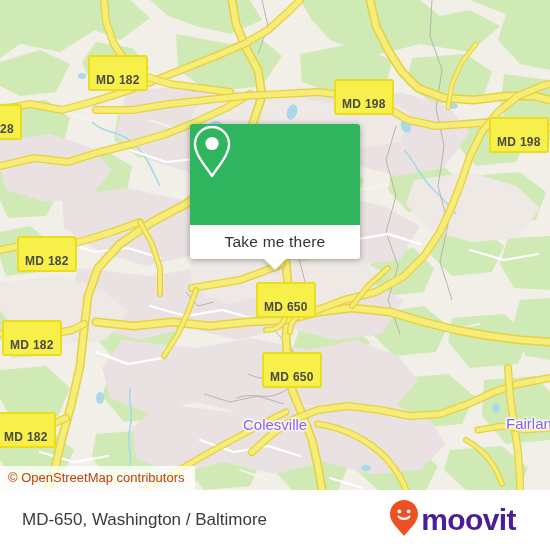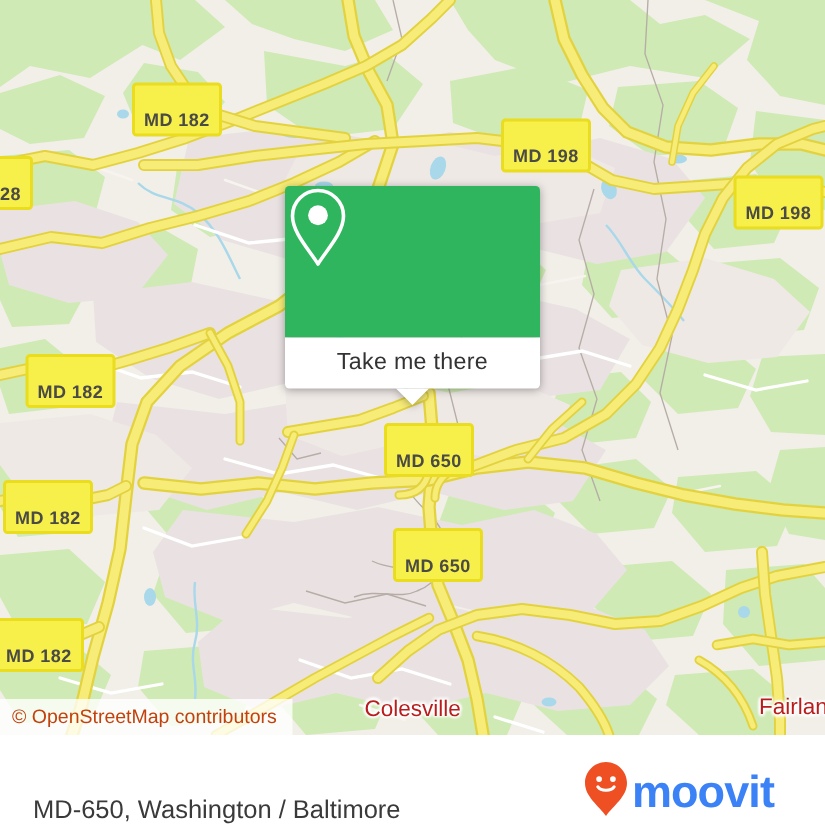--- a/index.html
+++ b/index.html
@@ -21,27 +21,26 @@
     font-size:12px;
     font-weight:bold;
     letter-spacing:.3px;
     padding:16px 6px 2px 6px;
     line-height:14px;
     white-space:nowrap;
     box-sizing:border-box;
   }
   .place{
     position:absolute;
-    color:#b91c1c;
+    color:#8b5cf6;
     font-size:15px;
     white-space:nowrap;
     text-shadow:
       1px 0 2px #fff,-1px 0 2px #fff,0 1px 2px #fff,0 -1px 2px #fff,
       1px 1px 2px #fff,-1px -1px 2px #fff,1px -1px 2px #fff,-1px 1px 2px #fff;
-    margin-top: 48px;
   }
 
   
   #attribution{
     position:absolute;left:0;top:466px;
     background:rgba(255,255,255,.78);
     color:#c2410c;
     font-size:13px;
     line-height:24px;
     height:24px;
@@ -77,30 +76,30 @@
     width:0;height:0;
     border-left:11px solid transparent;
     border-right:11px solid transparent;
     border-top:11px solid #fff;
   }
 
   
   #footer{
     position:absolute;left:0;top:490px;width:538px;height:60px;
     background:#fff;
-    display:flex;align-items:flex-end;justify-content:space-between;
+    display:flex;align-items:center;justify-content:space-between;
     padding:0 22px 0 22px;
     box-sizing:border-box;
   }
   #footer-title{
     color:#3a3a3a;font-size:17px;white-space:nowrap;
   }
   #brand{display:flex;align-items:center;gap:2px;}
   #brand-word{
-    color:#3b82f6;font-size:30px;font-weight:bold;letter-spacing:-.6px;line-height:30px;
+    color:#4c1d95;font-size:30px;font-weight:bold;letter-spacing:-.6px;line-height:30px;
   }
 </style>
 </head>
 <body>
 
 <div id="app">
 
   <div id="map">
     <svg width="550" height="490" viewBox="0 0 550 490">
       <defs>

